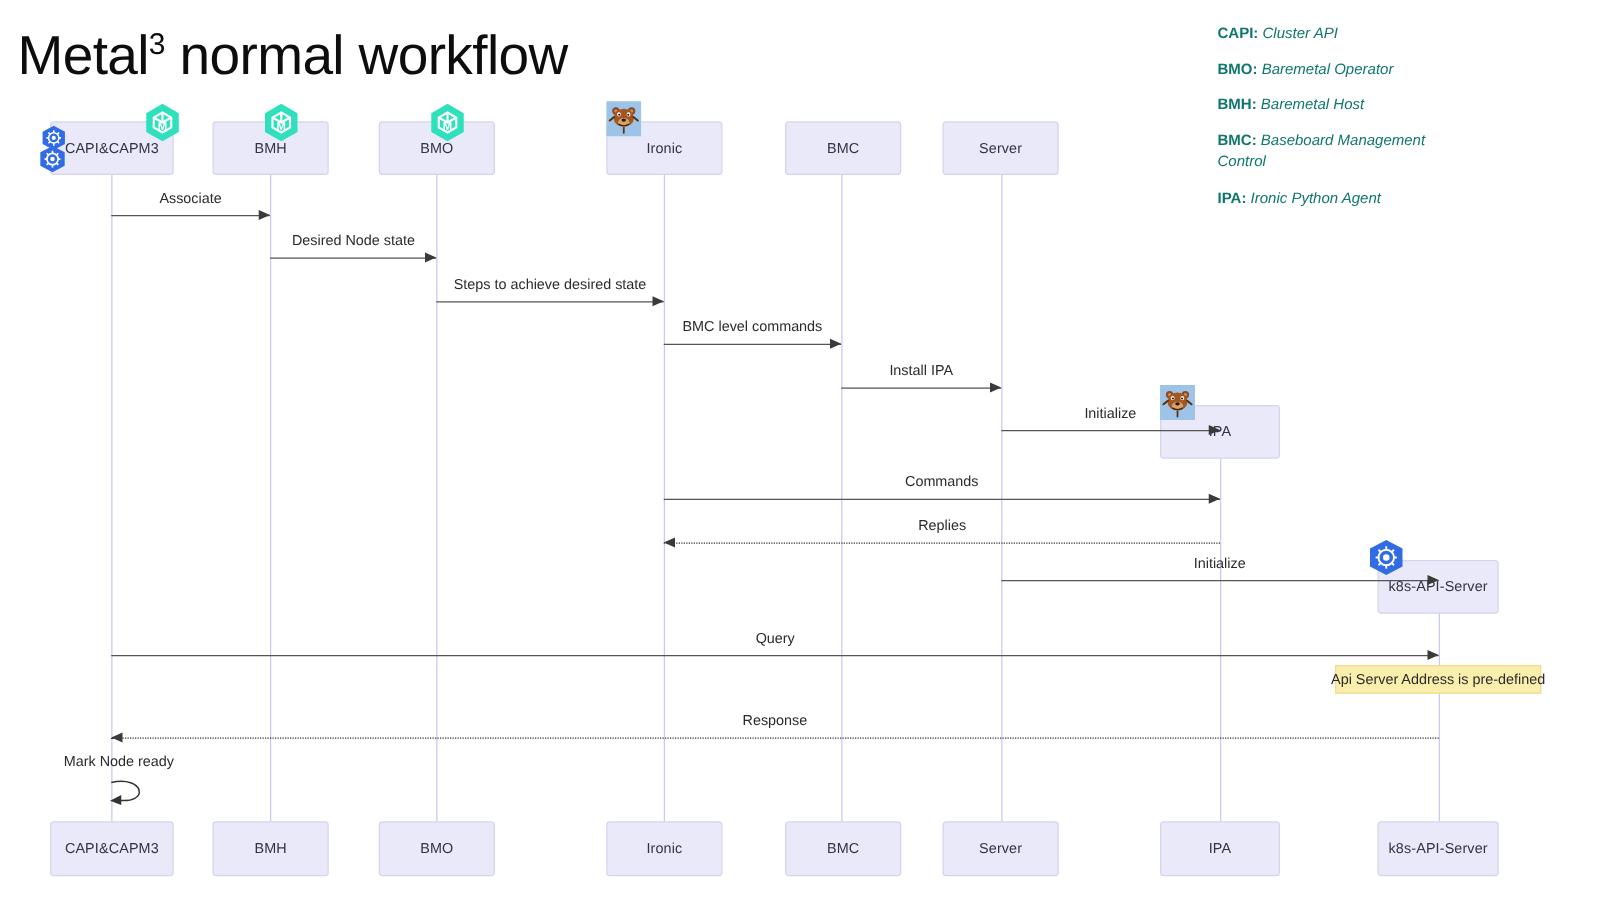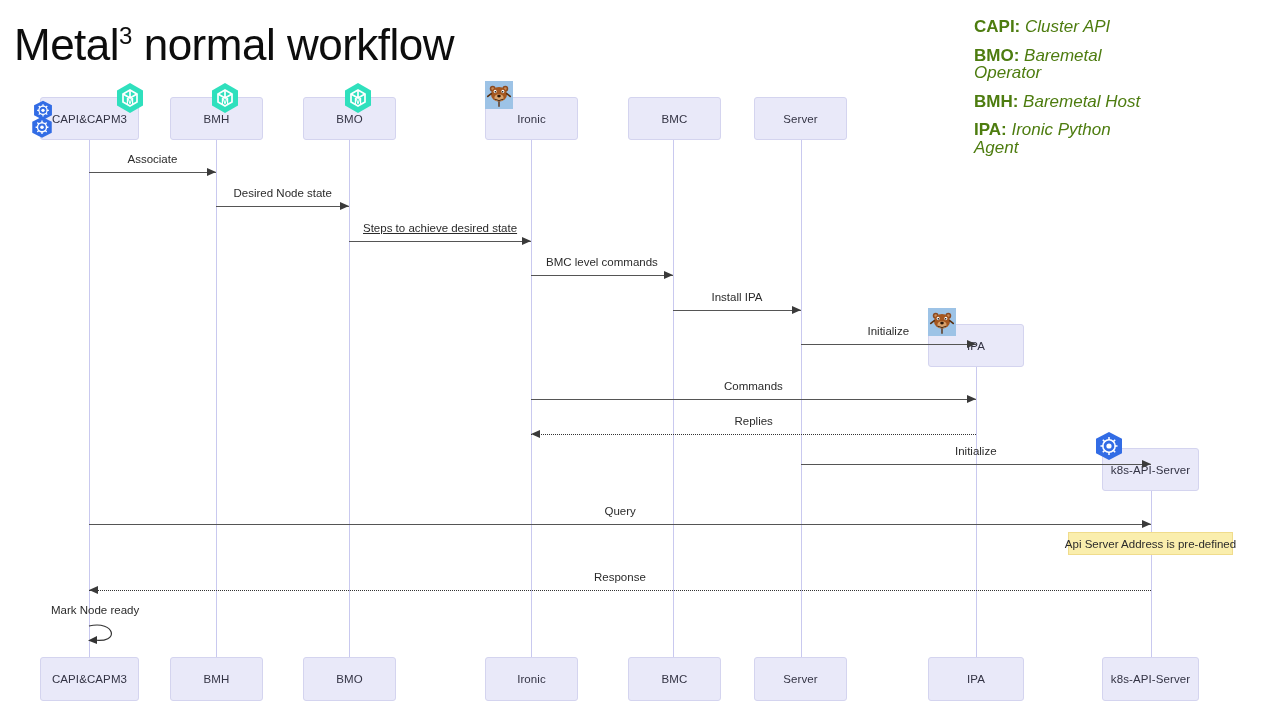--- a/index.html
+++ b/index.html
@@ -40,23 +40,23 @@
     vertical-align: super;
     line-height: 0;
   }
 
   
   #legend {
     position: absolute;
     left: 974px;
     top: 18px;
     width: 180px;
-    font-size: 17px;
+    font-size: 12px;
     line-height: 17.5px;
-    color: #4d7c0f;
+    color: #0f766e;
   }
   #legend .legend-row {
     margin-bottom: 11px;
   }
   #legend .legend-key {
     font-weight: bold;
     font-style: normal;
   }
   #legend .legend-val {
     font-style: italic;
@@ -146,20 +146,21 @@
 <div id="canvas">
 
   <div id="title">
     <span>Metal</span><span class="sup">3</span><span> normal workflow</span>
   </div>
 
   <div id="legend">
       <div class="legend-row"><span class="legend-key">CAPI:</span><span class="legend-val"> Cluster API</span></div>
       <div class="legend-row"><span class="legend-key">BMO:</span><span class="legend-val"> Baremetal Operator</span></div>
       <div class="legend-row"><span class="legend-key">BMH:</span><span class="legend-val"> Baremetal Host</span></div>
+      <div class="legend-row"><span class="legend-key">BMC:</span><span class="legend-val"> Baseboard Management Control</span></div>
       <div class="legend-row"><span class="legend-key">IPA:</span><span class="legend-val"> Ironic Python Agent</span></div>
     </div>
 
   <div id="diagram">
       <div class="lifeline" style="left: 89px; top: 140px; height: 517px;"></div>
       <div class="lifeline" style="left: 216px; top: 140px; height: 517px;"></div>
       <div class="lifeline" style="left: 349px; top: 140px; height: 517px;"></div>
       <div class="lifeline" style="left: 531px; top: 140px; height: 517px;"></div>
       <div class="lifeline" style="left: 673px; top: 140px; height: 517px;"></div>
       <div class="lifeline" style="left: 801px; top: 140px; height: 517px;"></div>
@@ -312,21 +313,21 @@
         <span>k8s-API-Server</span>
       </div>
       <div class="msg-line" style="left: 89px; top: 172px; width: 127px;"></div>
       <div class="arrow-head right" style="top: 168px; left: 207px;"></div>
       <div class="msg-label" style="top: 153px; left: 127.5px; width: auto; text-align: left;">Associate</div>
       <div class="msg-line" style="left: 216px; top: 206px; width: 133px;"></div>
       <div class="arrow-head right" style="top: 202px; left: 340px;"></div>
       <div class="msg-label" style="top: 187px; left: 233.5px; width: auto; text-align: right;">Desired Node state</div>
       <div class="msg-line" style="left: 349px; top: 241px; width: 182px;"></div>
       <div class="arrow-head right" style="top: 237px; left: 522px;"></div>
-      <div class="msg-label" style="top: 222px; left: 363px; width: auto; text-align: center; text-decoration: underline;">Steps to achieve desired state</div>
+      <div class="msg-label" style="top: 222px; left: 363px; width: auto; text-align: center;">Steps to achieve desired state</div>
       <div class="msg-line" style="left: 531px; top: 275px; width: 142px;"></div>
       <div class="arrow-head right" style="top: 271px; left: 664px;"></div>
       <div class="msg-label" style="top: 256px; left: 546px; width: auto; text-align: left;">BMC level commands</div>
       <div class="msg-line" style="left: 673px; top: 310px; width: 128px;"></div>
       <div class="arrow-head right" style="top: 306px; left: 792px;"></div>
       <div class="msg-label" style="top: 291px; left: 711.5px; width: auto; text-align: right;">Install IPA</div>
       <div class="msg-line" style="left: 801px; top: 344px; width: 175px;"></div>
       <div class="arrow-head right" style="top: 340px; left: 967px;"></div>
       <div class="msg-label" style="top: 325px; left: 867.5px; width: auto; text-align: left;">Initialize</div>
       <div class="msg-line" style="left: 531px; top: 399px; width: 445px;"></div>

